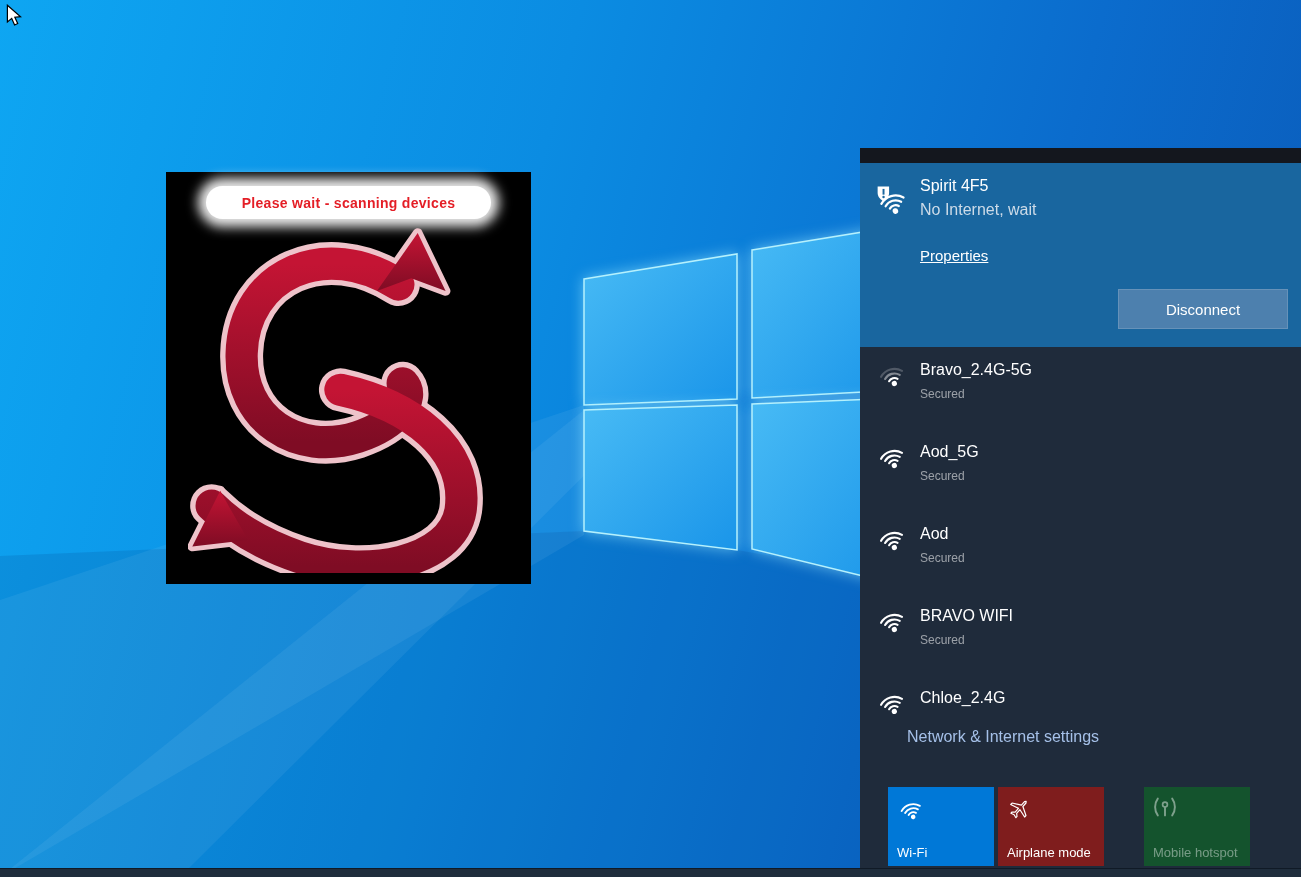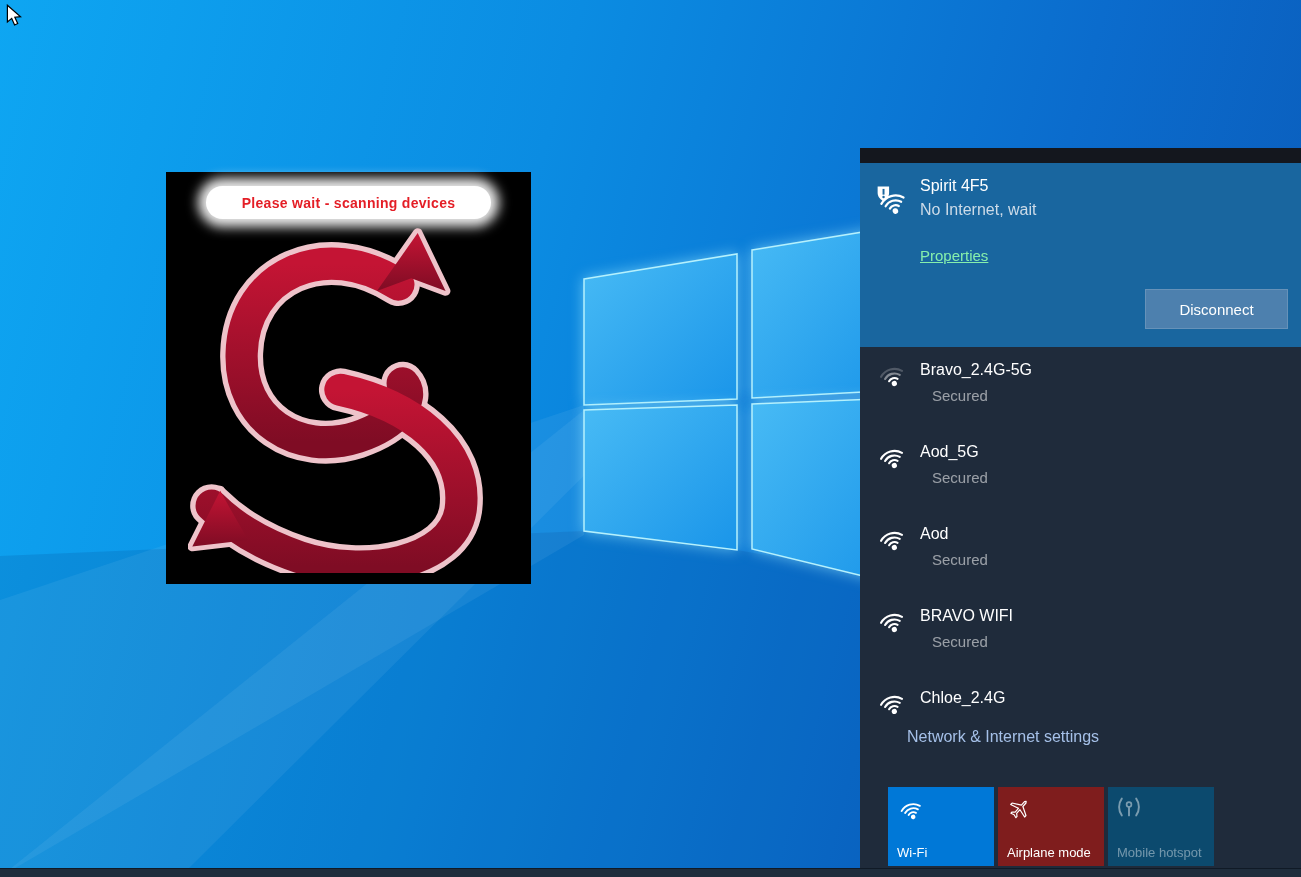--- a/index.html
+++ b/index.html
@@ -34,46 +34,46 @@
 
   
   #flyout { position:absolute; left:860px; top:148px; width:441px; height:720px;
     background:#1f2b3b; color:#fff; }
   #flyout .topstrip { position:absolute; left:0; top:0; width:100%; height:15px; background:#14171e; }
 
   #connected { position:absolute; left:0; top:15px; width:100%; height:184px; background:#19669f; }
   #connected .wicon { position:absolute; left:16px; top:22px; }
   #connected .ssid   { position:absolute; left:60px; top:14px;  font-size:16px; color:#fff; }
   #connected .status { position:absolute; left:60px; top:38px;  font-size:16px; color:#cddbe8; }
-  #connected .props  { position:absolute; left:60px; top:84px;  font-size:15px; color:#86efac;
+  #connected .props  { position:absolute; left:60px; top:84px;  font-size:15px; color:#ffffff;
     text-decoration:underline; cursor:pointer; }
-  #connected .disconnect { position:absolute; right:13px; top:126px; width:143px; height:40px;
+  #connected .disconnect { position:absolute; right:13px; top:126px; width:170px; height:40px;
     background:#4d80ae; border:1px solid rgba(255,255,255,.14); color:#fff; font-size:15px;
     font-family:inherit; cursor:pointer; }
 
   #netlist { position:absolute; left:0; top:199px; width:100%; height:367px; overflow:hidden; }
   .netrow { position:relative; width:100%; height:82px; cursor:pointer; }
   .netrow .wicon { position:absolute; left:16px; top:12px; }
   .netrow .ssid   { position:absolute; left:60px; top:14px; font-size:16px; color:#fff; }
-  .netrow .status { position:absolute; left:72px; top:40px; font-size:15px; color:rgba(255,255,255,.55);text-align:right; }
+  .netrow .status { position:absolute; left:60px; top:40px; font-size:12px; color:rgba(255,255,255,.55);text-align:right; }
 
   .wifi-arc { fill:none; stroke:#fff; stroke-width:2.7; stroke-linecap:round; }
   .wifi-dot { fill:#fff; }
   .sig2 .a2 { opacity:.45; } .sig2 .a3 { opacity:.22; }
 
   #footer-link { position:absolute; left:15px; top:580px; font-size:16px; color:#a5c0e8; cursor:pointer;margin-left:32px; }
   #footer-hint { position:absolute; left:15px; top:608px; font-size:13.5px; color:rgba(255,255,255,.62); }
 
   #tiles { position:absolute; left:4px; top:639px; display:flex; gap:4px;padding-left:24px; }
   .tile { position:relative; width:106px; height:79px; cursor:pointer; }
   .tile .tlabel { position:absolute; left:9px; bottom:6px; font-size:13px; color:#fff; line-height:15px; }
   .tile .ticon  { position:absolute; left:9px; top:9px; }
   .tile-on  { background:#0078d7; }
   .tile-off { background:#7f1d1d; }
-  .tile-disabled { background:#0c4a6e; }
+  .tile-disabled { background:#14532d;margin-left:36px; }
   .tile-disabled .tlabel { color:rgba(255,255,255,.42); }
   .tile-disabled .ticon  { opacity:.45; }
 
   
   #cursor { position:absolute; left:6px; top:4px; }
 </style>
 </head>
 <body>
 
 <div id="stage">

